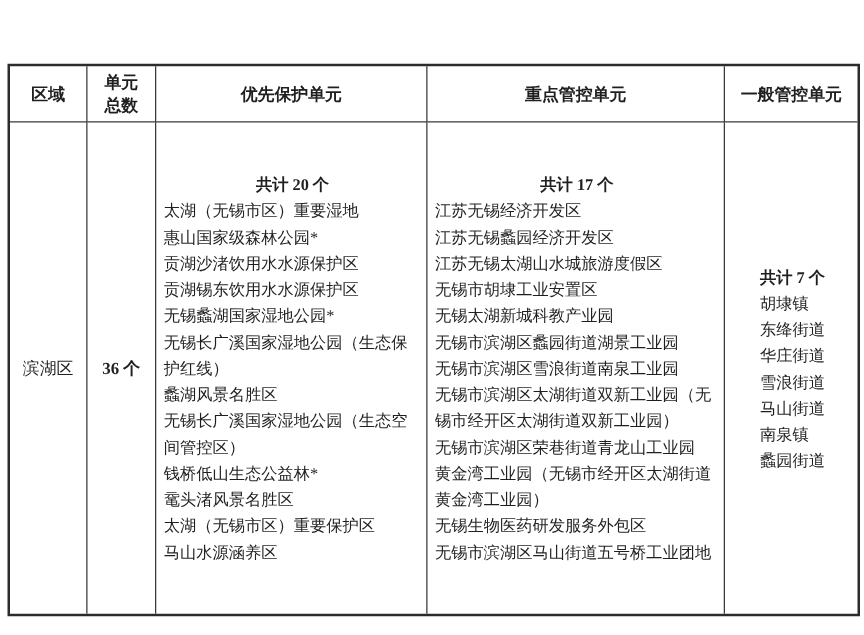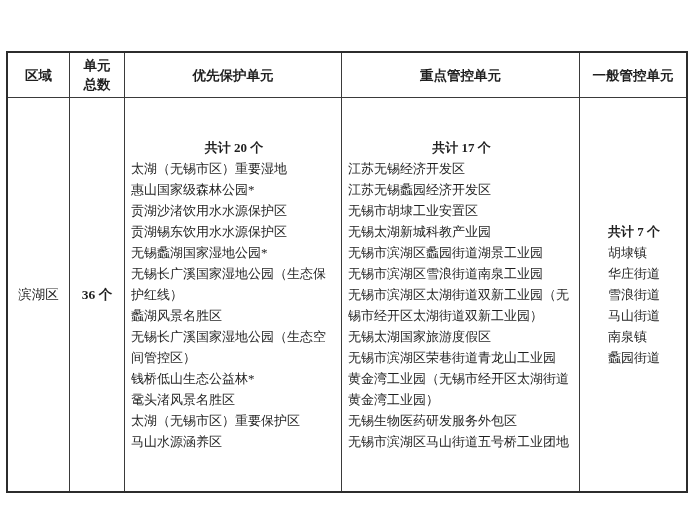--- a/index.html
+++ b/index.html
@@ -131,37 +131,38 @@
           <div class="unit-item">太湖（无锡市区）重要保护区</div>
           <div class="unit-item">马山水源涵养区</div>
         </div>
     </div>
 
     <div class="cell body-row list-cell">
       <div class="count-label">共计 17 个</div>
       <div>
           <div class="unit-item">江苏无锡经济开发区</div>
           <div class="unit-item">江苏无锡蠡园经济开发区</div>
+          <div class="unit-item">江苏无锡太湖山水城旅游度假区</div>
           <div class="unit-item">无锡市胡埭工业安置区</div>
           <div class="unit-item">无锡太湖新城科教产业园</div>
           <div class="unit-item">无锡市滨湖区蠡园街道湖景工业园</div>
           <div class="unit-item">无锡市滨湖区雪浪街道南泉工业园</div>
           <div class="unit-item">无锡市滨湖区太湖街道双新工业园（无锡市经开区太湖街道双新工业园）</div>
-          <div class="unit-item">无锡太湖国家旅游度假区</div>
           <div class="unit-item">无锡市滨湖区荣巷街道青龙山工业园</div>
           <div class="unit-item">黄金湾工业园（无锡市经开区太湖街道黄金湾工业园）</div>
           <div class="unit-item">无锡生物医药研发服务外包区</div>
           <div class="unit-item">无锡市滨湖区马山街道五号桥工业团地</div>
         </div>
     </div>
 
     <div class="cell body-row list-cell last-col">
       <div class="count-label">共计 7 个</div>
       <div>
           <div class="unit-item">胡埭镇</div>
+          <div class="unit-item">东绛街道</div>
           <div class="unit-item">华庄街道</div>
           <div class="unit-item">雪浪街道</div>
           <div class="unit-item">马山街道</div>
           <div class="unit-item">南泉镇</div>
           <div class="unit-item">蠡园街道</div>
         </div>
     </div>
 
   </div>
 

